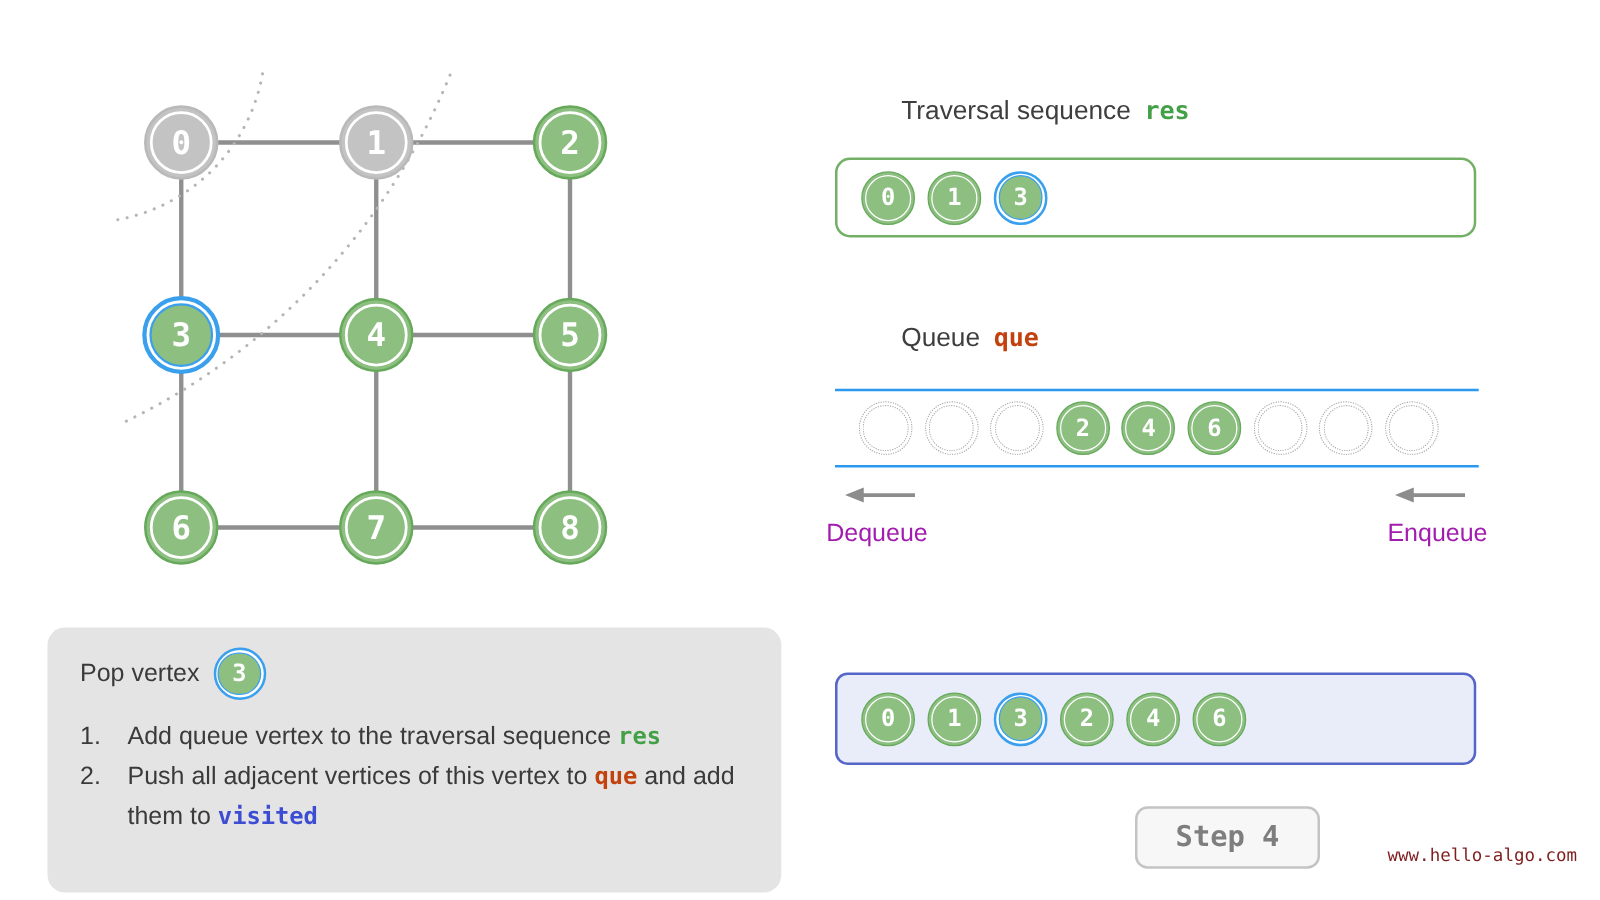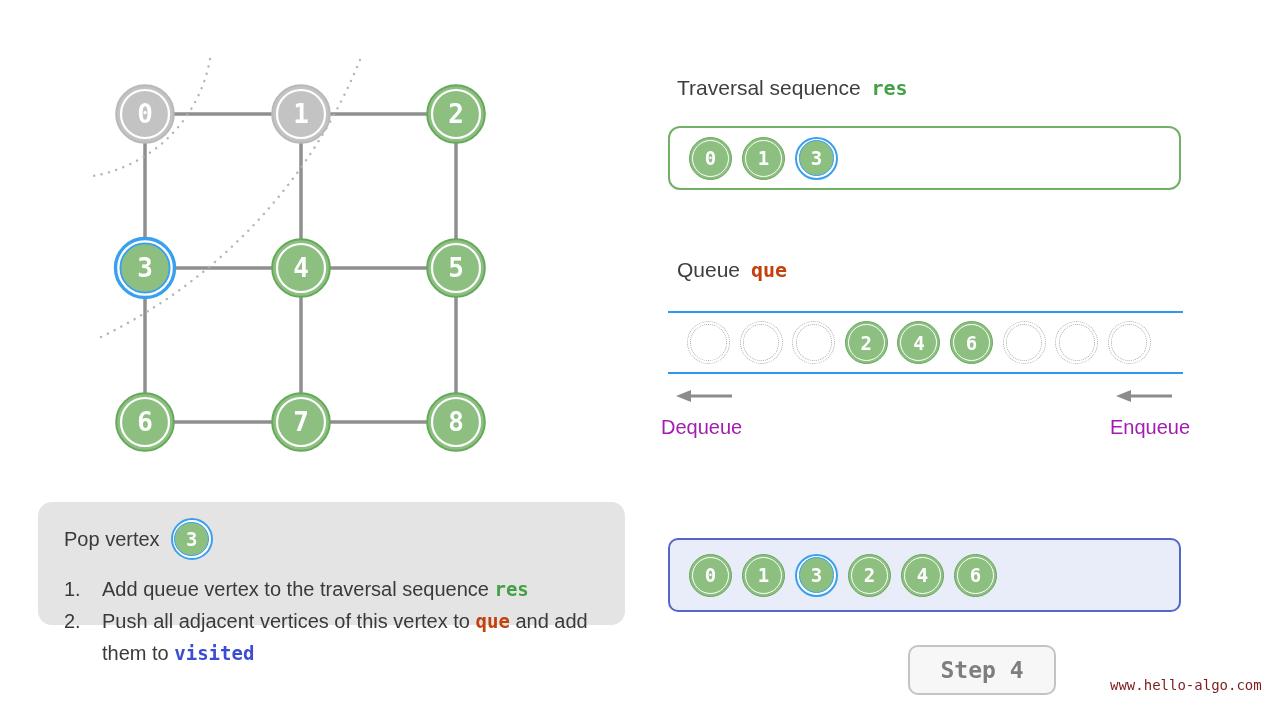--- a/index.html
+++ b/index.html
@@ -6,21 +6,21 @@
   #stage{position:relative;width:1280px;height:720px;background:#ffffff;overflow:hidden;
          font-family:"Liberation Sans",sans-serif;}
 
   
   .code{font-family:"DejaVu Sans Mono",monospace;font-weight:bold;}
   .code-green{color:#43A047;}
   .code-blue{color:#c2410c;}
   .code-indigo{color:#3D4DD3;}
 
   
-  .panel-header{position:absolute;font-size:21px;font-weight:500;color:#3E3E3E;white-space:nowrap;}
+  .panel-header{position:absolute;font-size:21px;font-weight:500;color:#3E3E3E;white-space:nowrap;margin-left:44px;}
   .panel-header .code{font-size:20px;margin-left:5px;}
 
   
   .circle{width:43px;height:43px;border-radius:50%;position:relative;flex:0 0 auto;
           display:flex;align-items:center;justify-content:center;box-sizing:border-box;}
   .circle .num{position:relative;z-index:1;font-family:"DejaVu Sans Mono",monospace;
                font-weight:bold;font-size:19px;color:#fff;}
   .circle.green{background:#8CBF80;border:1.6px solid #66A95B;}
   .circle.green::after{content:"";position:absolute;inset:2px;border:1.6px solid #fff;border-radius:50%;}
   .circle.active{background:#fff;border:2.6px solid #3AA0EE;}
@@ -41,21 +41,21 @@
   .q-arrow{position:absolute;top:389px;width:58px;height:14px;}
   #queue-labels{position:absolute;left:661px;top:416px;width:529px;display:flex;
                 justify-content:space-between;font-size:20px;color:#a21caf;}
 
   
   #visited-box{position:absolute;left:668px;top:538px;width:513px;height:74px;box-sizing:border-box;
                background:#E9EDF9;border:2px solid #5565C8;border-radius:10px;
                display:flex;align-items:center;padding-left:19px;gap:10px;}
 
   
-  #explain-box{position:absolute;left:38px;top:502px;width:587px;height:123px;box-sizing:border-box;
+  #explain-box{position:absolute;left:38px;top:502px;width:587px;height:212px;box-sizing:border-box;
                background:#E4E4E4;border-radius:14px;padding:16px 20px 0 26px;color:#3A3A3A;}
   #explain-intro{display:flex;align-items:center;gap:11px;font-size:20px;}
   .chip{width:42px;height:42px;font-size:18px;}
   #explain-list{margin:13px 0 0 0;padding:0;list-style:none;}
   #explain-list li{display:grid;grid-template-columns:38px 1fr;font-size:20px;line-height:1.6;}
   #explain-list .li-num{color:#3A3A3A;}
   #explain-list .code{font-size:19px;}
 
   
   #step-box{position:absolute;left:908px;top:645px;width:148px;height:50px;box-sizing:border-box;

